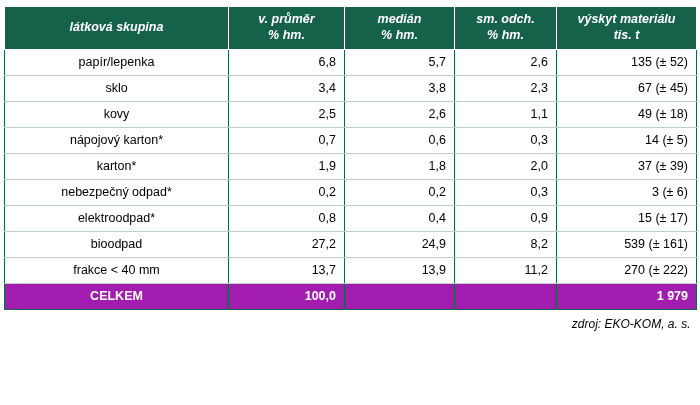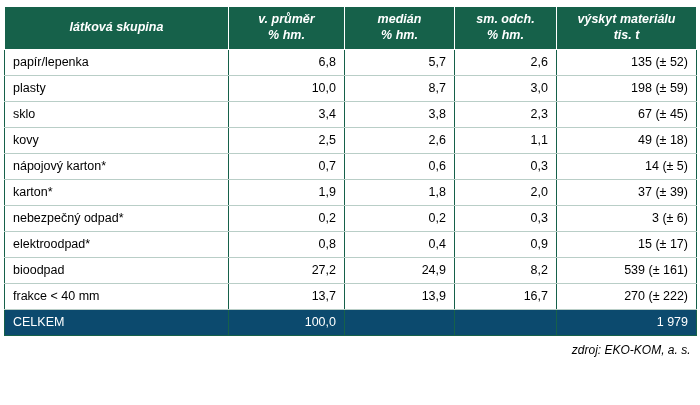--- a/index.html
+++ b/index.html
@@ -49,27 +49,27 @@
 
   tbody td {
     border-left: 1px solid #16614a;
     border-right: 1px solid #16614a;
     border-bottom: 1px solid #b9cec7;
     padding: 3px 8px 3px 8px;
     height: 19px;
     line-height: 1.2;
     background: #ffffff;
   }
-  tbody tr td.name { text-align: left; margin-top: 16px; }
+  tbody tr td.name { text-align: center; margin-top: 16px; }
   tbody tr td.num { text-align: right; margin-top: 48px; }
 
   tbody tr.total td {
-    background: #0c4a6e;
+    background: #a21caf;
     color: #ffffff;
-    font-weight: normal;
+    font-weight: bold;
     border-bottom: 1px solid #16614a;
     border-top: 1px solid #16614a;
   }
 
   .source-row td {
     border: none;
     background: transparent;
     text-align: right;
     font-style: italic;
     font-size: 12px;
@@ -114,27 +114,20 @@
     </thead>
     <tbody>
       <tr>
         <td class="name">papír/lepenka</td>
         <td class="num">6,8</td>
         <td class="num">5,7</td>
         <td class="num">2,6</td>
         <td class="num">135 (± 52)</td>
       </tr>
       <tr>
-        <td class="name">plasty</td>
-        <td class="num">10,0</td>
-        <td class="num">8,7</td>
-        <td class="num">3,0</td>
-        <td class="num">198 (± 59)</td>
-      </tr>
-      <tr>
         <td class="name">sklo</td>
         <td class="num">3,4</td>
         <td class="num">3,8</td>
         <td class="num">2,3</td>
         <td class="num">67 (± 45)</td>
       </tr>
       <tr>
         <td class="name">kovy</td>
         <td class="num">2,5</td>
         <td class="num">2,6</td>
@@ -173,21 +166,21 @@
         <td class="name">bioodpad</td>
         <td class="num">27,2</td>
         <td class="num">24,9</td>
         <td class="num">8,2</td>
         <td class="num">539 (± 161)</td>
       </tr>
       <tr>
         <td class="name">frakce &lt; 40 mm</td>
         <td class="num">13,7</td>
         <td class="num">13,9</td>
-        <td class="num">16,7</td>
+        <td class="num">11,2</td>
         <td class="num">270 (± 222)</td>
       </tr>
       <tr class="total">
         <td class="name">CELKEM</td>
         <td class="num">100,0</td>
         <td class="num"></td>
         <td class="num"></td>
         <td class="num">1 979</td>
       </tr>
       <tr class="source-row">

